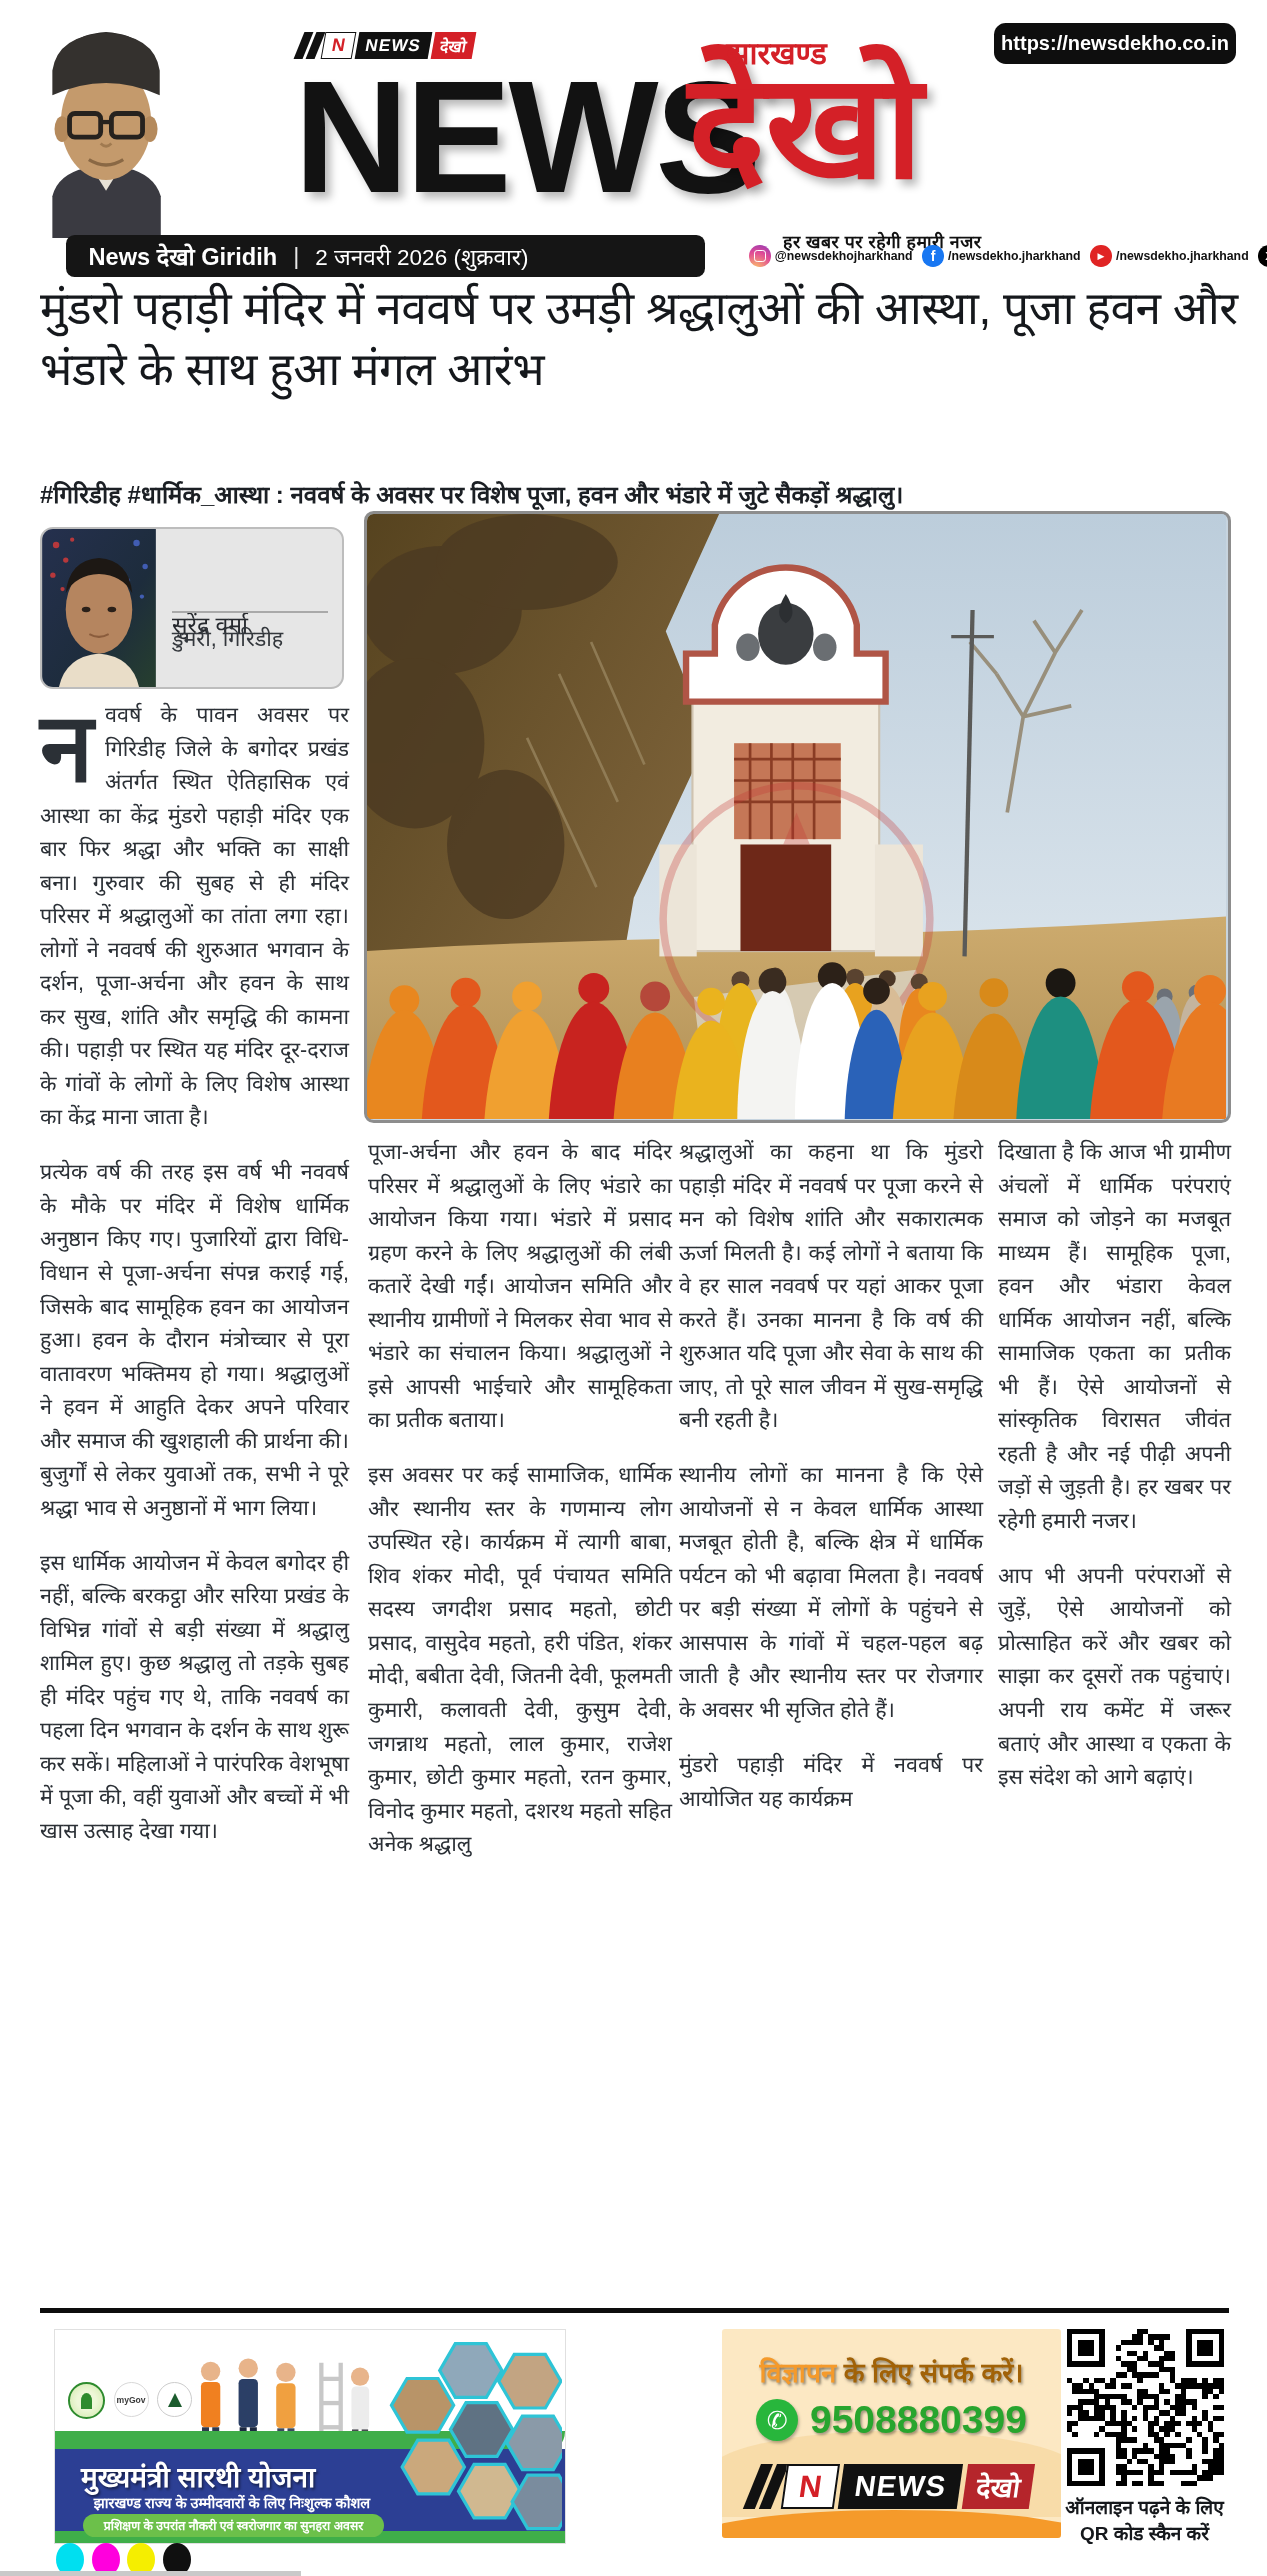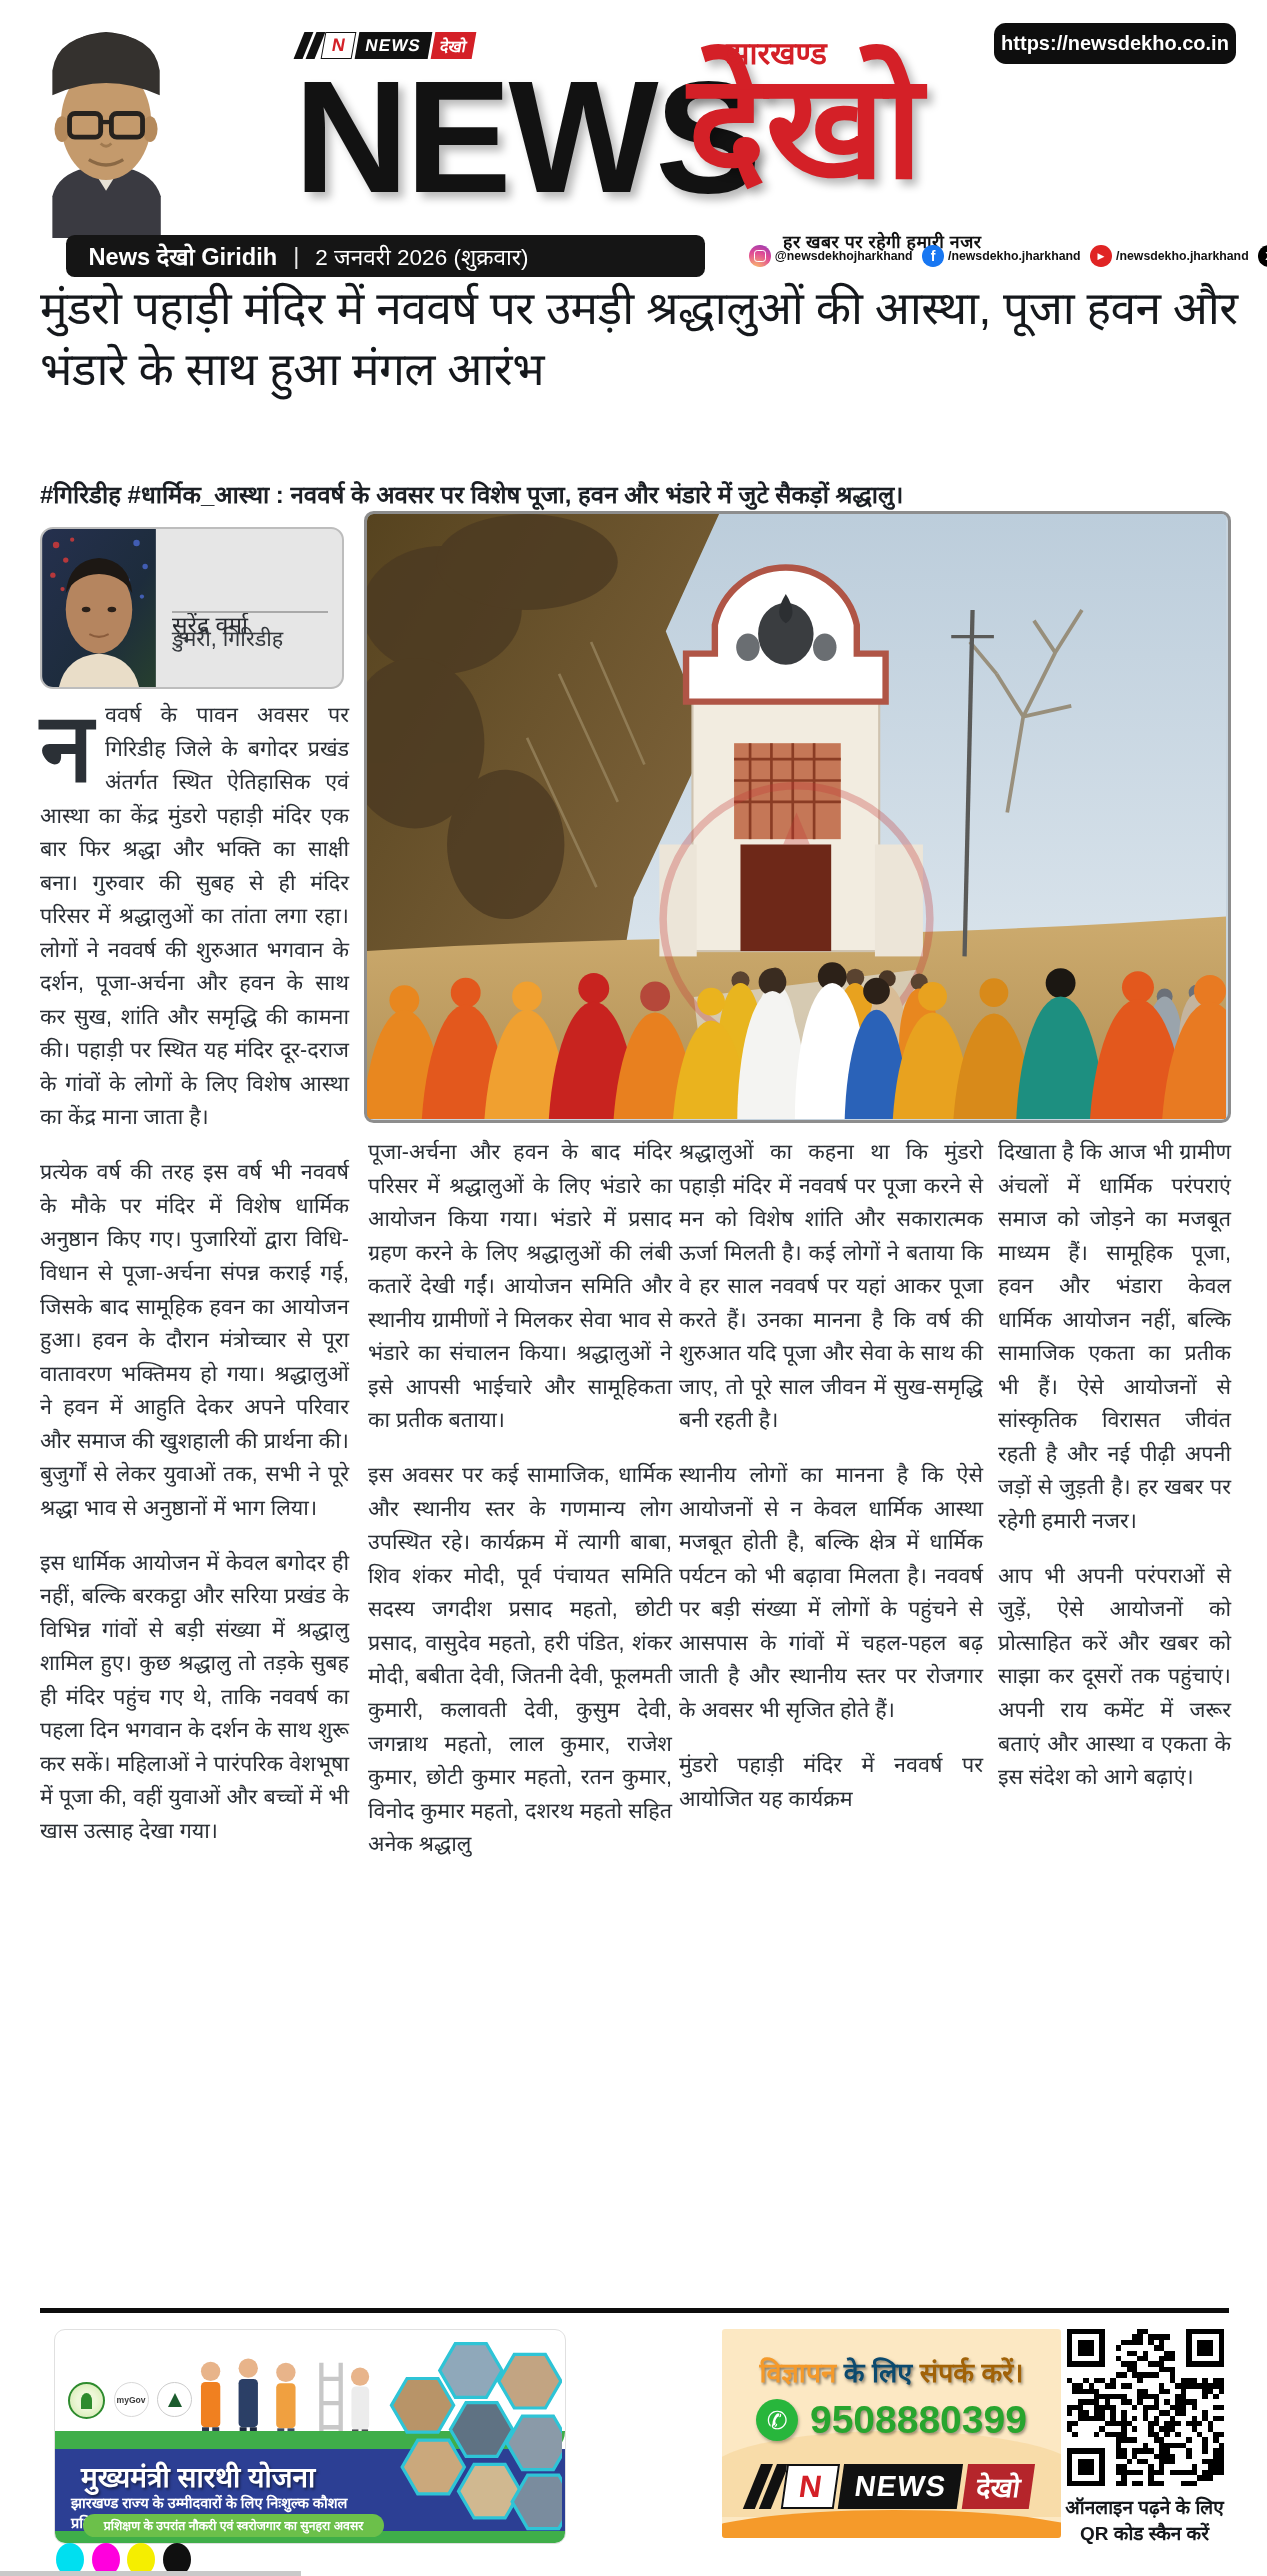--- a/index.html
+++ b/index.html
@@ -67,21 +67,21 @@
   .col1{left:40px;top:699px;width:309px;}
   .col2{left:368px;top:1136px;width:304px;}
   .col3{left:679px;top:1136px;width:304px;}
   .col4{left:998px;top:1136px;width:233px;}
   .dropcap{float:left;font-size:96px;line-height:0.8;font-weight:700;color:#2b3036;padding:10.7px 11.8px 0 0;}
 
   
   .rule{left:40px;top:2308px;width:1189px;height:4.8px;background:#0d0d0d;}
 
   .scheme{left:54px;top:2329px;width:510px;height:213px;background:#fff;border:0.5px solid #e0e0e0;
-          border-radius:11px;overflow:hidden;}
+          border-radius:0;overflow:hidden;text-align:center;}
   .scheme-green-band{position:absolute;left:0;top:101px;width:100%;height:21.5px;background:#3fae49;border-radius:0 0 21.5px 0;}
   .scheme-blue{position:absolute;left:0;top:119px;width:100%;height:82px;background:#2c3f94;}
   .scheme-green-foot{position:absolute;left:0;top:201px;width:100%;height:11.8px;background:#3fae49;}
   .scheme-title{position:absolute;left:26px;top:127px;font-size:28px;font-weight:800;color:#fff;
                 text-shadow:1.6px 2.1px 2.7px rgba(0,0,0,0.5);}
   .scheme-sub{position:absolute;left:16px;top:162px;width:322px;font-size:14.5px;font-weight:700;color:#fff;}
   .scheme-pill{position:absolute;left:28px;top:184px;width:301px;height:22.5px;background:#6cc04a;border-radius:11.8px;
                display:flex;align-items:center;justify-content:center;font-size:12.3px;font-weight:700;color:#fff;}
   .scheme-logos{position:absolute;left:13px;top:52px;display:flex;gap:8.6px;}
   .slogo{width:33px;height:33px;border-radius:50%;background:#fff;display:flex;align-items:center;justify-content:center;}
@@ -93,21 +93,21 @@
             border-bottom:14px solid #1c5c2e;display:block;}
 
   .cmyk{left:56px;top:2543px;display:flex;gap:7.5px;}
   .cmyk span{width:28px;height:33px;border-radius:50%;display:block;}
 
   .adbox{left:722px;top:2329px;width:339px;height:209px;background:#fce8c3;border-radius:3.2px;overflow:hidden;}
   .ad-sil{position:absolute;left:-16px;bottom:21.5px;width:376px;height:86px;background:#f7d79e;border-radius:50% 50% 0 0;opacity:0.7;}
   .ad-curve{position:absolute;left:-32px;bottom:-31px;width:408px;height:59px;background:#f59a2a;border-radius:50%;}
   .ad-line{position:absolute;left:0;top:23.6px;width:100%;text-align:center;font-size:27px;font-weight:800;}
   .ad-w1{color:#f59a2a;text-shadow:1.6px 2.1px 2.7px rgba(0,0,0,0.45);}
-  .ad-w2{color:#0c4a6e;text-shadow:1.6px 2.1px 3.2px rgba(0,0,0,0.5);}
+  .ad-w2{color:#a16207;text-shadow:1.6px 2.1px 3.2px rgba(0,0,0,0.5);}
   .ad-w3{color:#a16207;text-shadow:1.6px 2.1px 2.7px rgba(0,0,0,0.35);margin-top:34px;}
   .ad-phone-row{position:absolute;left:0;top:69px;width:100%;display:flex;align-items:center;justify-content:center;gap:11.8px;}
   .wa-ic{width:42px;height:42px;border-radius:50%;background:#28b63c;color:#fff;font-size:25px;
          display:flex;align-items:center;justify-content:center;box-shadow:1.1px 2.1px 3.2px rgba(0,0,0,0.3);}
   .ad-phone{font-size:39px;font-weight:800;color:#28a52e;text-shadow:1.6px 2.1px 2.7px rgba(0,0,0,0.35);}
   .ad-logo{position:absolute;left:50%;top:135px;transform:translateX(-50%);height:45px;display:flex;gap:4.3px;}
   .al-slash{width:11.8px;background:#111;transform:skewX(-22deg);}
   .al-nbox{width:49px;background:#fff;border:2.1px solid #111;display:flex;align-items:center;justify-content:center;
            color:#d42027;font-weight:800;font-size:31px;transform:skewX(-8deg);}
   .al-news{background:#111;color:#fff;font-weight:800;font-size:29px;display:flex;align-items:center;

